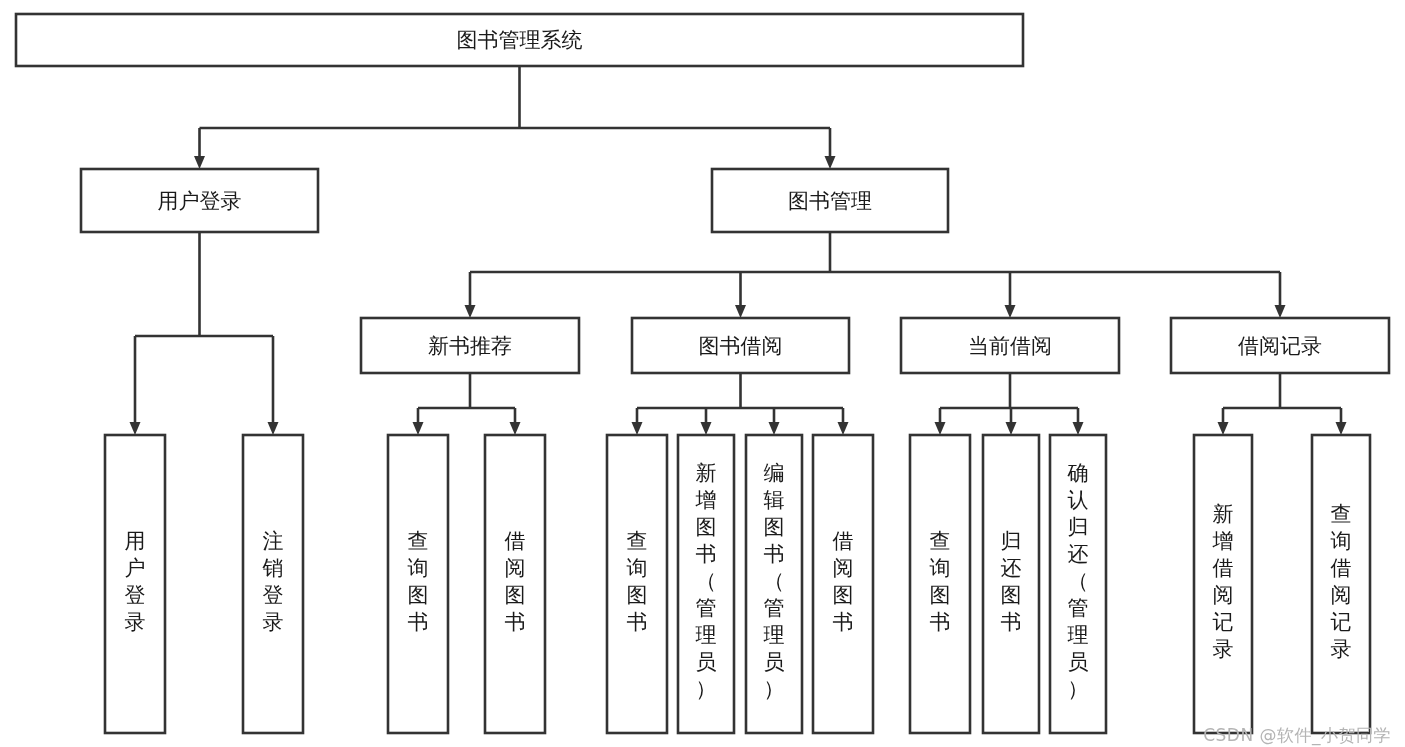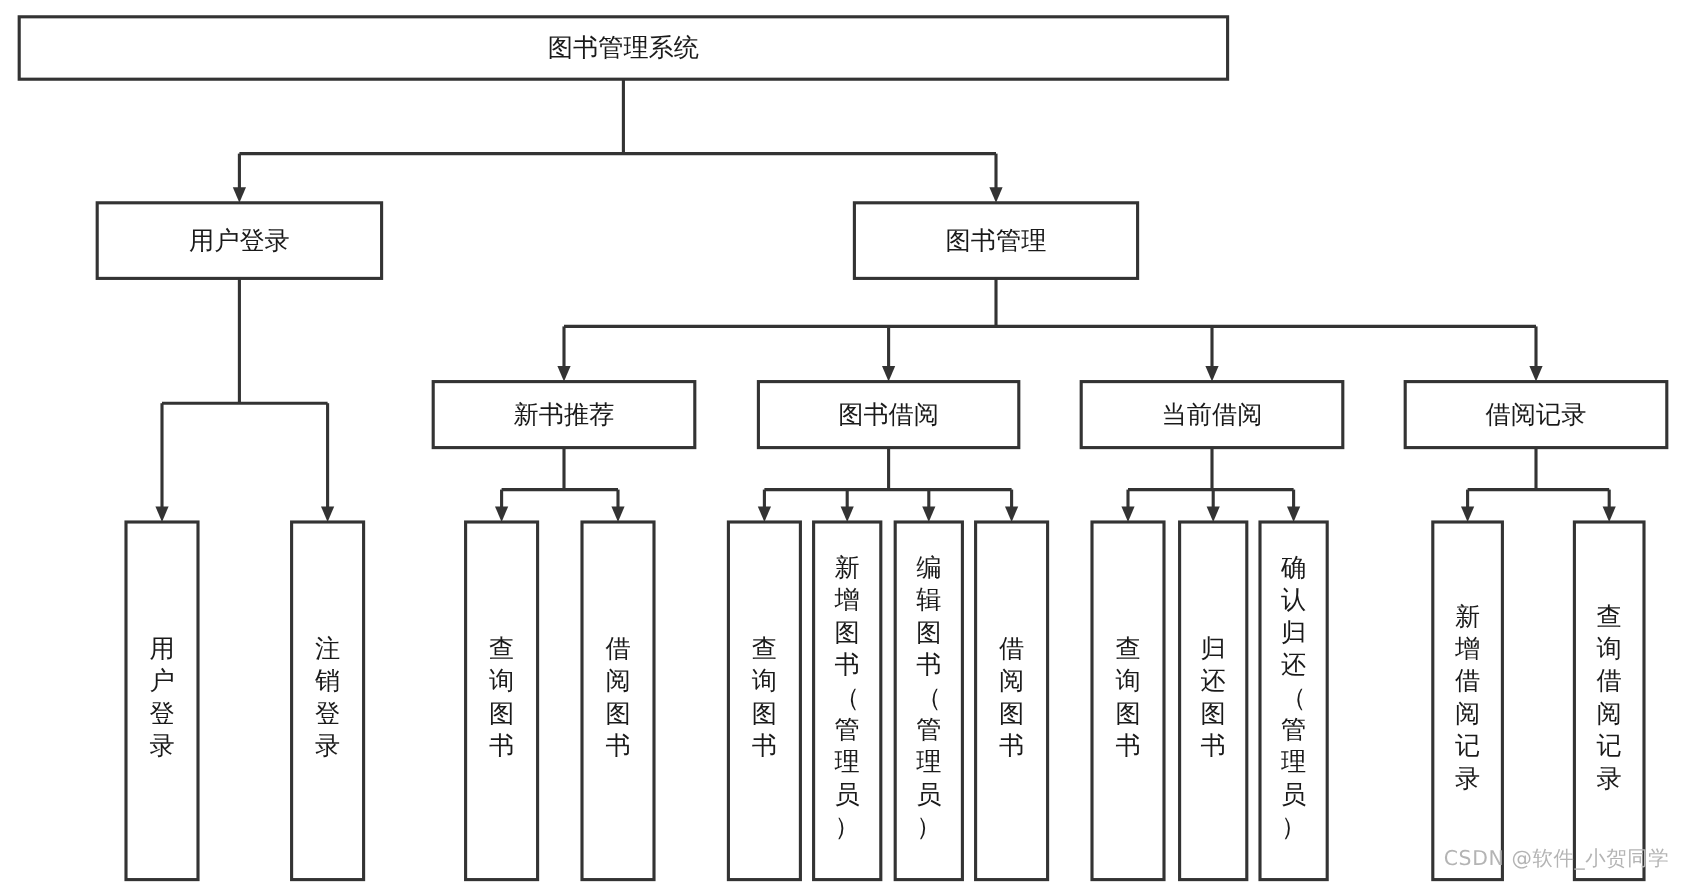--- a/index.html
+++ b/index.html
@@ -50,21 +50,21 @@
   }
   .node-label-v {
     fill: #1a1a1a;
     font-family: "DejaVu Sans", "Liberation Sans", sans-serif;
     font-size: 21px;
     text-anchor: middle;
   }
   .watermark {
     position: absolute;
     right: 14px;
-    bottom: 20px;
+    bottom: 0;
     font-family: "DejaVu Sans", "Liberation Sans", sans-serif;
     font-size: 17px;
     color: #b4b4b4;
     letter-spacing: 0.5px;
     white-space: nowrap;
     user-select: none;
   }
 </style>
 </head>
 <body>

